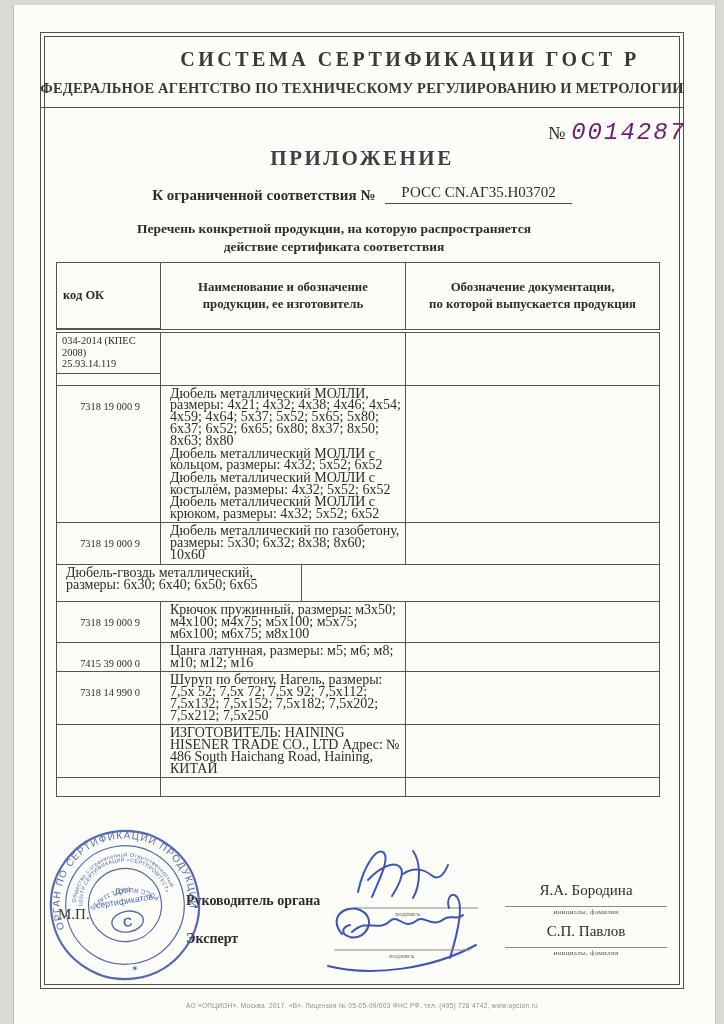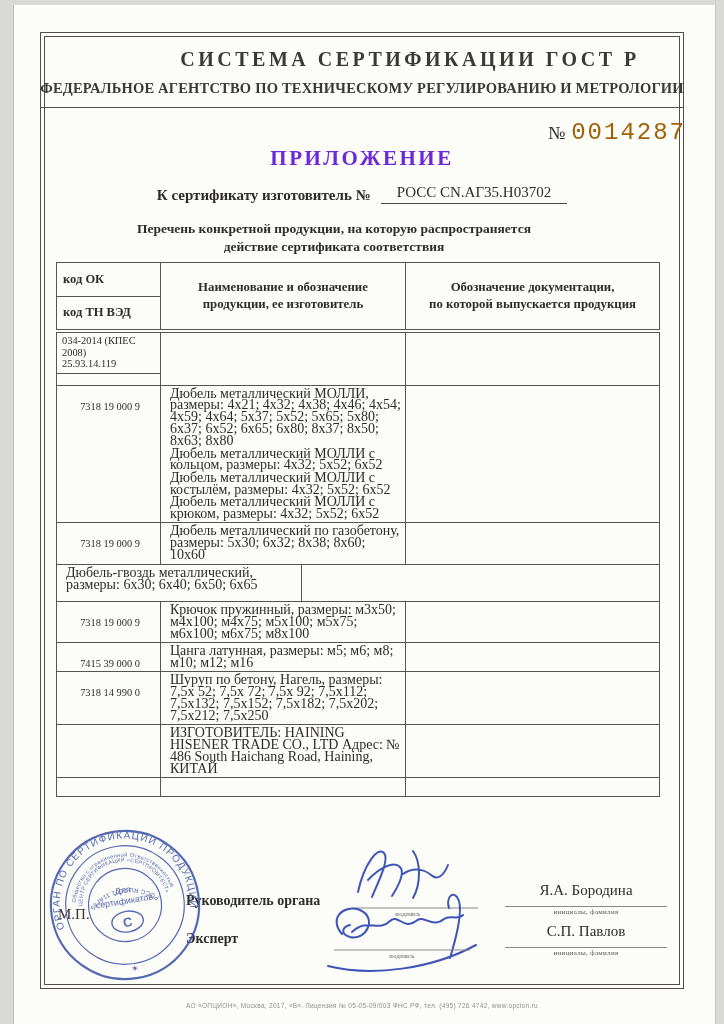--- a/index.html
+++ b/index.html
@@ -18,21 +18,21 @@
     font-size:20px;font-weight:bold;letter-spacing:3.5px;color:#3b3934;padding-left:48px;}
   .agency{position:absolute;left:0;top:80px;width:724px;text-align:center;
     font-size:14.5px;font-weight:bold;letter-spacing:.2px;color:#3b3934;}
   .hdr-divider{position:absolute;left:41px;top:107px;width:642px;border-top:1.6px solid #524f4a;}
 
   .blank-no{position:absolute;left:548px;top:119px;display:flex;align-items:flex-start;gap:6px;}
   .blank-no .nsign{font-size:18px;color:#2e2c28;margin-top:4px;}
   .blank-no .digits{font-family:"Liberation Mono",monospace;font-size:24px;letter-spacing:2px;}
 
   .doc-title{position:absolute;left:0;top:146px;width:724px;text-align:center;
-    font-size:21px;font-weight:bold;letter-spacing:2.5px;color:#6d28d9;}
+    font-size:21px;font-weight:bold;letter-spacing:2.5px;color:#404040;}
 
   .cert-line{position:absolute;left:0;top:184px;width:724px;display:flex;justify-content:center;align-items:flex-end;gap:10px;}
   .cert-line .lbl{font-size:15px;font-weight:600;}
   .cert-line .val{font-size:15px;padding:0 16px 2px 16px;border-bottom:1.2px solid #4c4a46;}
 
   .list-caption{position:absolute;left:0;width:668px;text-align:center;font-size:13.5px;font-weight:bold;color:#2e2c28;}
   .cap1{top:221px;} .cap2{top:239px;}
 
   
   .cert-table{position:absolute;left:56px;top:262px;width:604px;box-sizing:border-box;}
@@ -89,38 +89,37 @@
   <div class="frame">
     <div class="frame-inner"></div>
   </div>
 
   <div class="sys-title">СИСТЕМА СЕРТИФИКАЦИИ ГОСТ Р</div>
   <div class="agency">ФЕДЕРАЛЬНОЕ АГЕНТСТВО ПО ТЕХНИЧЕСКОМУ РЕГУЛИРОВАНИЮ И МЕТРОЛОГИИ</div>
   <div class="hdr-divider"></div>
 
   <div class="blank-no">
     <span class="nsign">№</span>
-    <span class="digits" id="blank-digits" style="color: #a16207;">0014287</span>
+    <span class="digits" id="blank-digits" style="color: #701a75; font-style: italic;">0014287</span>
   </div>
 
   <div class="doc-title">ПРИЛОЖЕНИЕ</div>
 
   <div class="cert-line">
-    <span class="lbl">К сертификату изготовитель №</span>
+    <span class="lbl">К ограниченной соответствия №</span>
     <span class="val">РОСС CN.АГ35.Н03702</span>
   </div>
 
   <div class="list-caption cap1">Перечень конкретной продукции,  на которую распространяется</div>
   <div class="list-caption cap2">действие сертификата соответствия</div>
 
   <div class="cert-table">
     <div class="thead">
       <div class="th1">
         <div class="sub top">код ОК</div>
-        <div class="sub">код ТН ВЭД</div>
       </div>
       <div class="th2">
         <div>Наименование и обозначение</div>
         <div>продукции, ее изготовитель</div>
       </div>
       <div class="th3">
         <div>Обозначение документации,</div>
         <div>по которой выпускается продукция</div>
       </div>
     </div>

